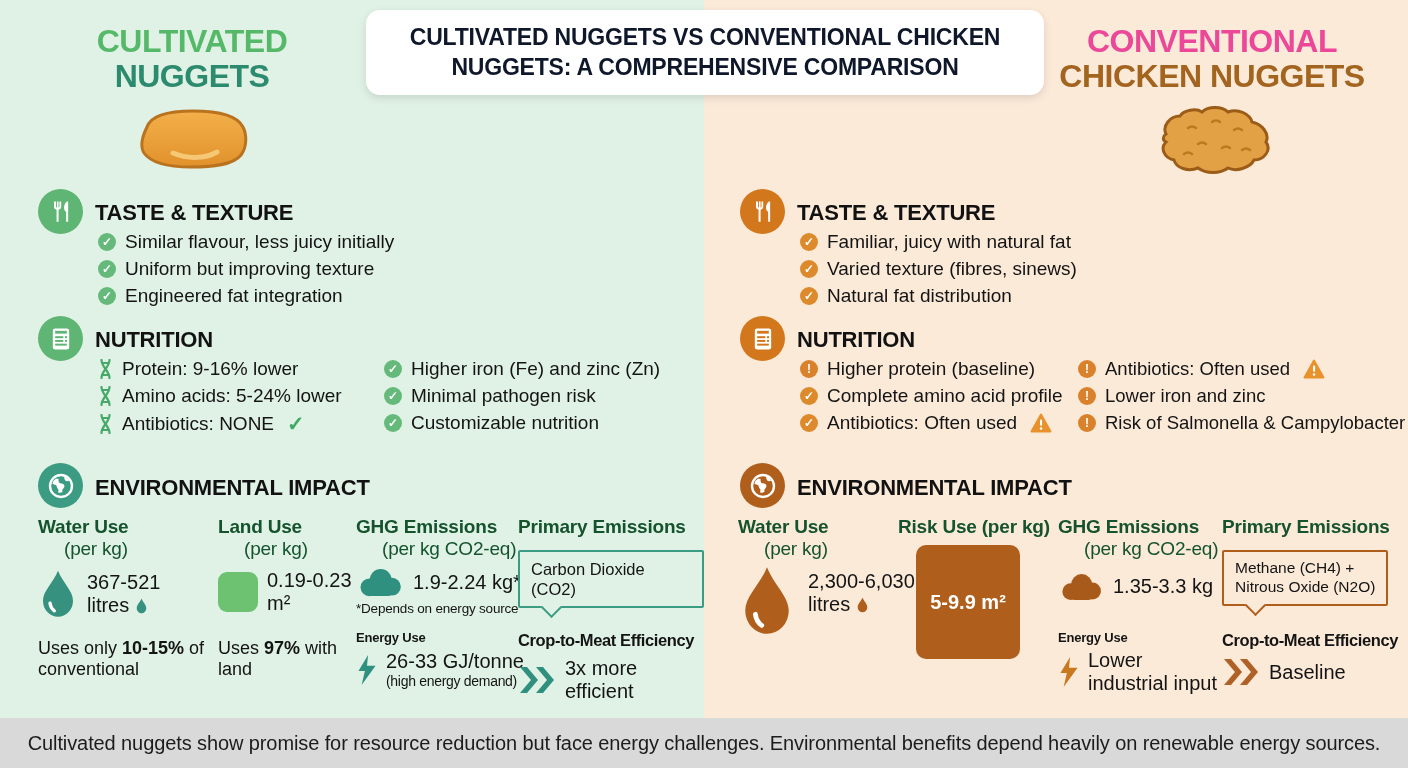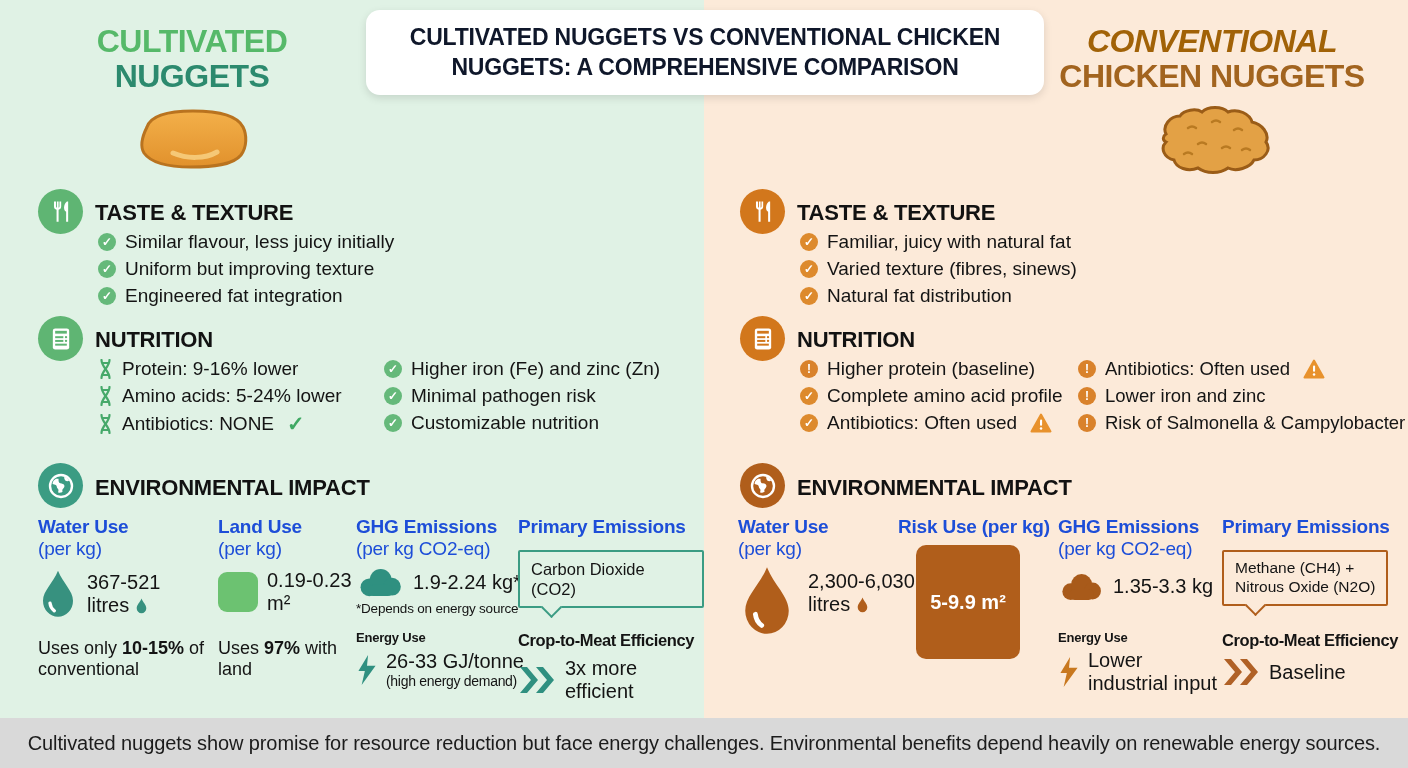--- a/index.html
+++ b/index.html
@@ -16,21 +16,21 @@
   .title-card {
     left:366px; top:10px; width:678px; min-height:84px;
     background:#ffffff; border-radius:14px; box-shadow:0 3px 8px rgba(0,0,0,.12);
     display:flex; align-items:center; justify-content:center; padding:12px 26px;
     text-align:center; font-weight:bold; font-size:23px; line-height:1.32;
     color:#0f172a; letter-spacing:-0.2px; z-index:5;
   }
 
   .panel-header { text-align:center; font-weight:bold; font-size:32px; line-height:1.1; letter-spacing:-0.5px; }
   .lh1 { color:#56b969; } .lh2 { color:#2c8a6e; }
-  .rh1 { color:#a16207;font-style:italic; } .rh2 { color:#a2641f; }
+  .rh1 { color:#ec4899; } .rh2 { color:#a2641f; }
 
   .circle {
     width:45px; height:45px; border-radius:50%;
     display:flex; align-items:center; justify-content:center;
   }
   .c-green { background:#5fb573; }
   .c-teal  { background:#3b9c83; }
   .c-orange{ background:#d2771c; }
   .c-brown { background:#b05e1b; }
 
@@ -41,22 +41,22 @@
   .bi.sm { font-size:18.5px; }
   .ci {
     width:18px; height:18px; border-radius:50%; flex:0 0 18px;
     color:#fff; font-size:12px; font-weight:bold;
     display:flex; align-items:center; justify-content:center; line-height:1;
   }
   .g { background:#65b97a; } .o { background:#dd8a2d; } .oe { background:#d9822b; }
   .tick { color:#3fa963; font-weight:bold; font-size:21px; margin-left:4px; }
   .dna { flex:0 0 15px; display:flex; }
 
-  .eh { font-size:19px; font-weight:bold; line-height:1.16; color:#1d4ed8; letter-spacing:-0.2px; }
-  .eh .sub { font-weight:normal; display:block; }
+  .eh { font-size:19px; font-weight:bold; line-height:1.16; color:#14532d; letter-spacing:-0.2px; }
+  .eh .sub { font-weight:normal; display:block;margin-left:26px; }
   .eh.nowrap { white-space:nowrap; }
   .srow { display:flex; align-items:center; gap:9px; margin-top:9px; }
   .val { font-size:20px; line-height:1.15; }
   .note { font-size:18px; line-height:1.18; }
   .sq-green { width:40px; height:40px; border-radius:9px; background:#6cc271; flex:0 0 40px; }
   .big-sq {
     width:104px; height:114px; border-radius:10px; background:#b05e1b;
     display:flex; align-items:center; justify-content:center;
     color:#fff; font-weight:bold; font-size:20px;
   }

